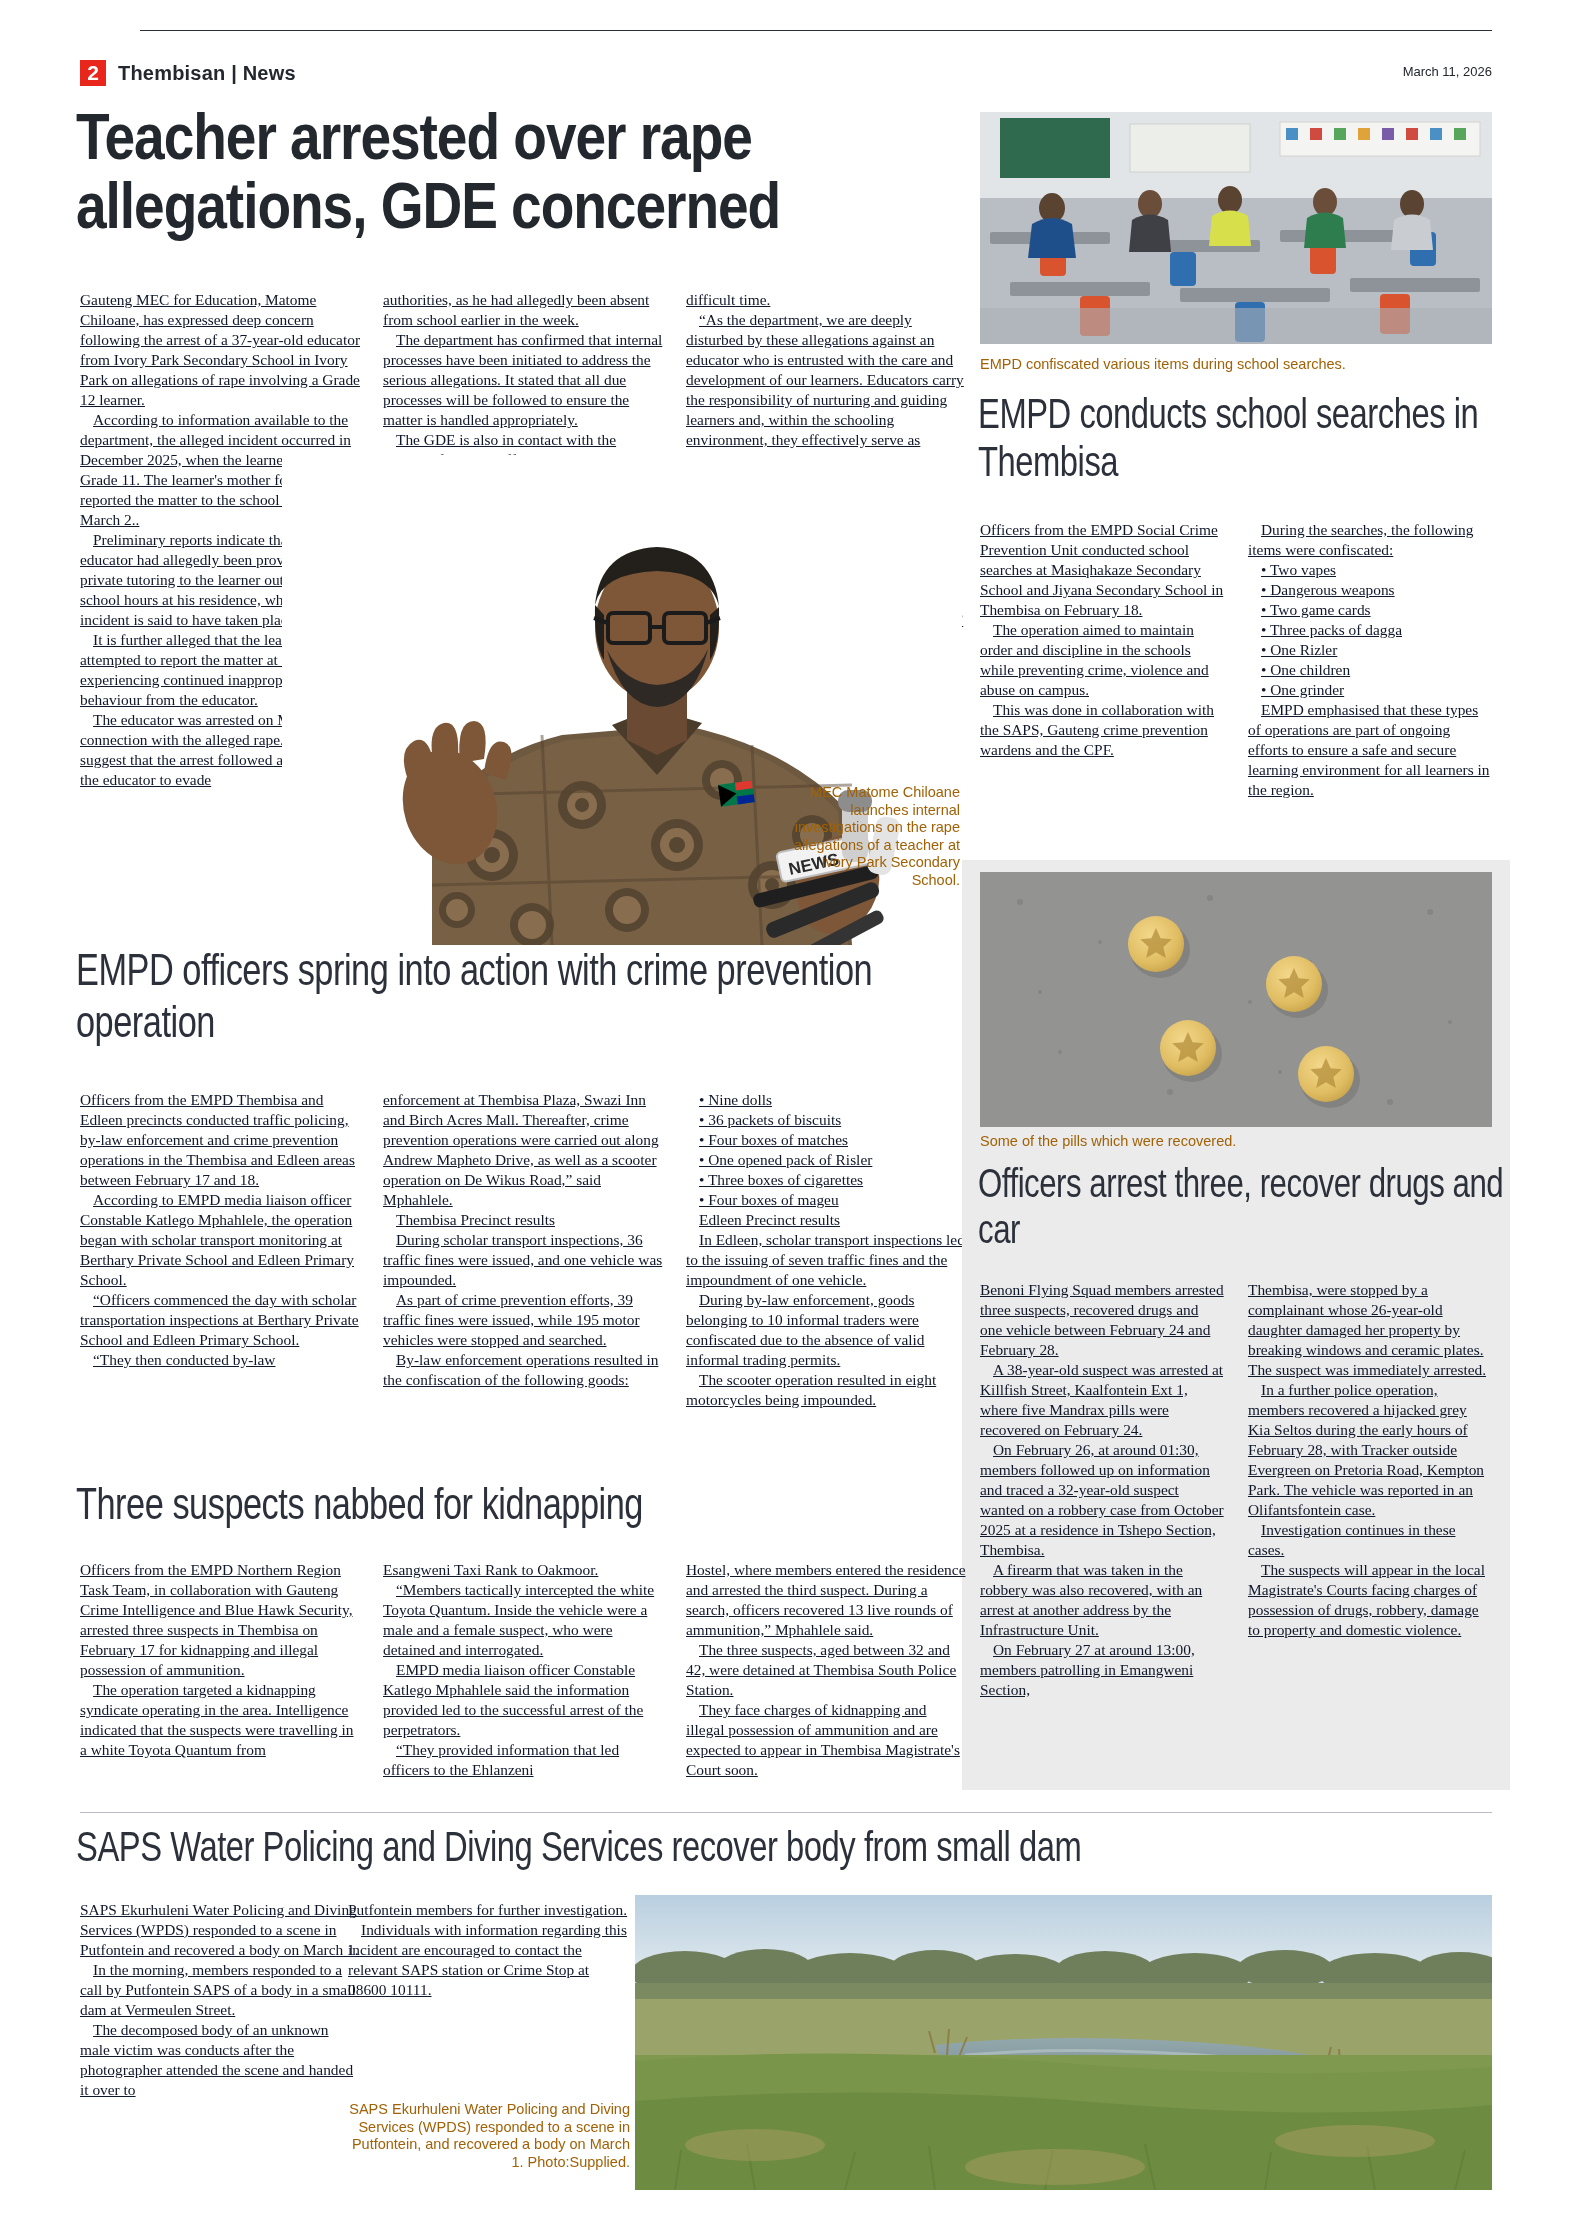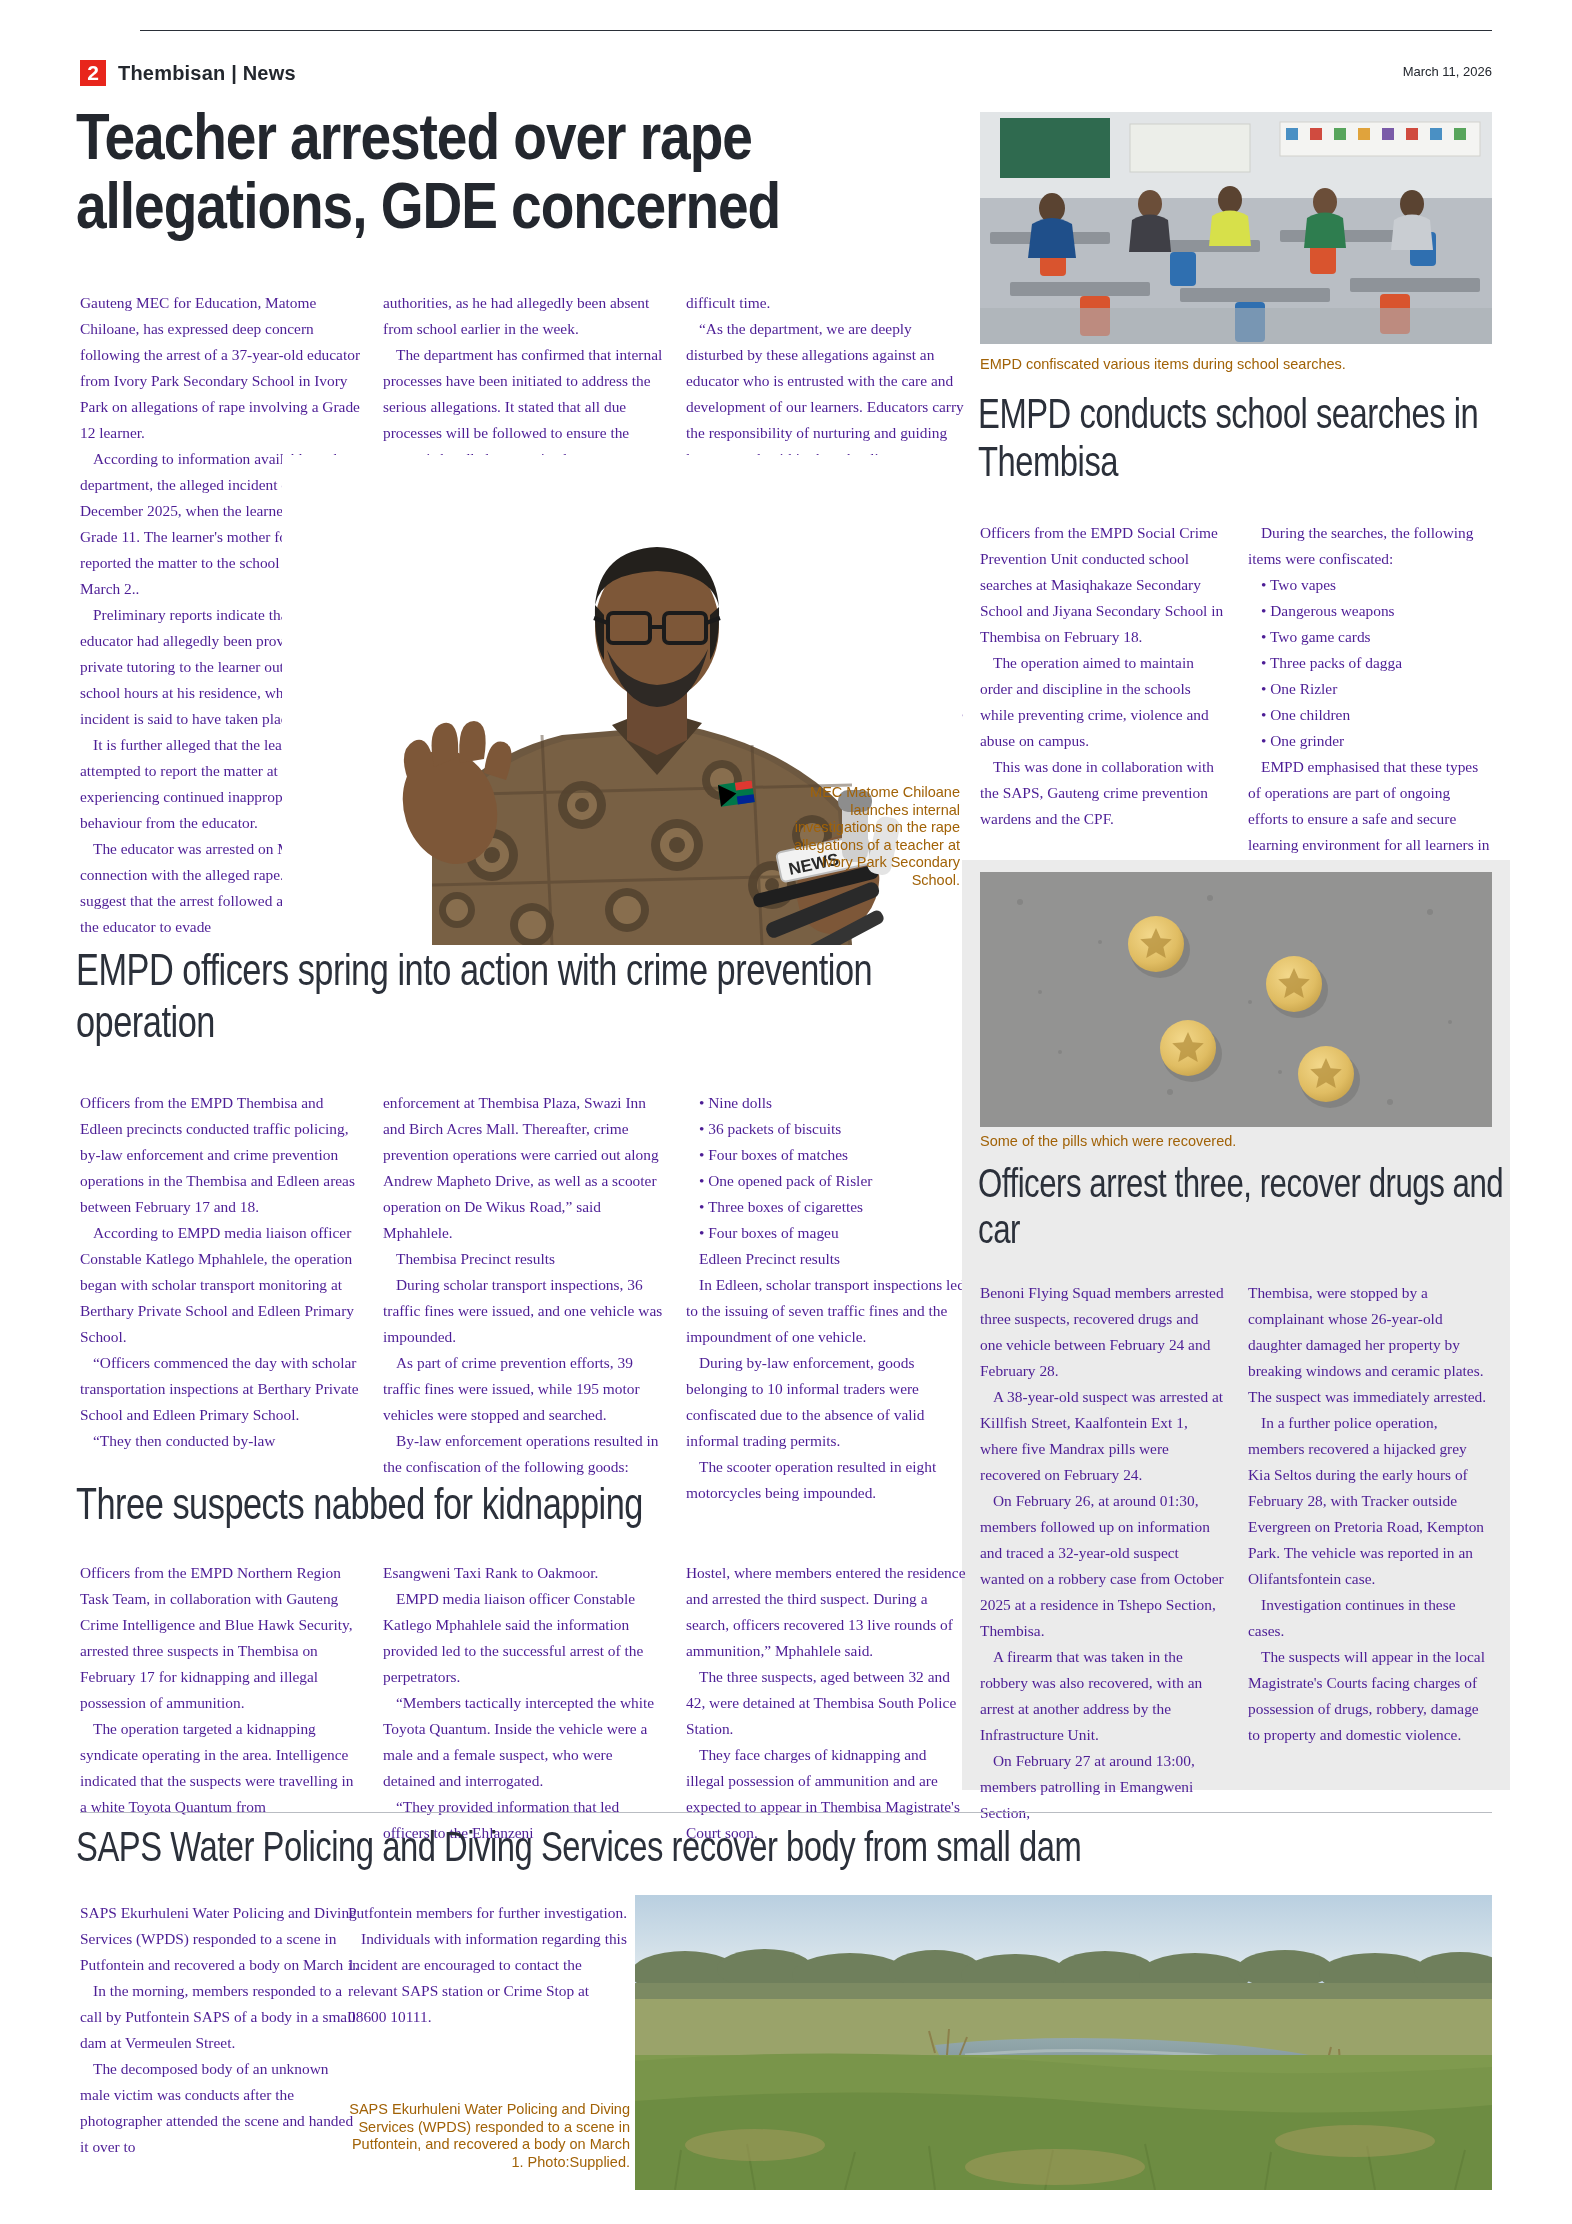--- a/index.html
+++ b/index.html
@@ -88,23 +88,24 @@
     font-weight: normal;
     color: #2b303a;
     letter-spacing: -0.6px;
     transform: scaleX(0.78);
     transform-origin: left top;
   }
 
   .body-col {
     font-family: "Liberation Serif", serif;
     font-size: 15.4px;
-    line-height: 26px;
-    color: #4c1d95;
+    line-height: 20px;
+    color: #0f172a;
     text-align: left;
+    text-decoration: underline;
   }
   .body-col p { margin: 0; }
   .body-col p.ind { text-indent: 13px; }
   .body-col p.bul { text-indent: 0; padding-left: 13px; }
 
   .cap-sans {
     font-family: "Liberation Sans", sans-serif;
     font-size: 14.5px;
     line-height: 17.5px;
     color: #a16207;
@@ -544,22 +545,22 @@
     </div>
 
   <div id="a5-hl" class="hl-light">Three suspects nabbed for kidnapping</div>
 
   <div id="a5-c1" class="body-col">
       <p class="">Officers from the EMPD Northern Region Task Team, in collaboration with Gauteng Crime Intelligence and Blue Hawk Security, arrested three suspects in Thembisa on February 17 for kidnapping and illegal possession of ammunition.</p>
       <p class="ind">The operation targeted a kidnapping syndicate operating in the area. Intelligence indicated that the suspects were travelling in a white Toyota Quantum from</p>
     </div>
   <div id="a5-c2" class="body-col">
       <p class="">Esangweni Taxi Rank to Oakmoor.</p>
+      <p class="ind">“Members tactically intercepted the white Toyota Quantum. Inside the vehicle were a male and a female suspect, who were detained and interrogated.</p>
       <p class="ind">EMPD media liaison officer Constable Katlego Mphahlele said the information provided led to the successful arrest of the perpetrators.</p>
-      <p class="ind">“Members tactically intercepted the white Toyota Quantum. Inside the vehicle were a male and a female suspect, who were detained and interrogated.</p>
       <p class="ind">“They provided information that led officers to the Ehlanzeni</p>
     </div>
   <div id="a5-c3" class="body-col">
       <p class="">Hostel, where members entered the residence and arrested the third suspect. During a search, officers recovered 13 live rounds of ammunition,” Mphahlele said.</p>
       <p class="ind">The three suspects, aged between 32 and 42, were detained at Thembisa South Police Station.</p>
       <p class="ind">They face charges of kidnapping and illegal possession of ammunition and are expected to appear in Thembisa Magistrate's Court soon.</p>
     </div>
 
   <div id="a6-rule"></div>
   <div id="a6-hl" class="hl-light">SAPS Water Policing and Diving Services recover body from small dam</div>

